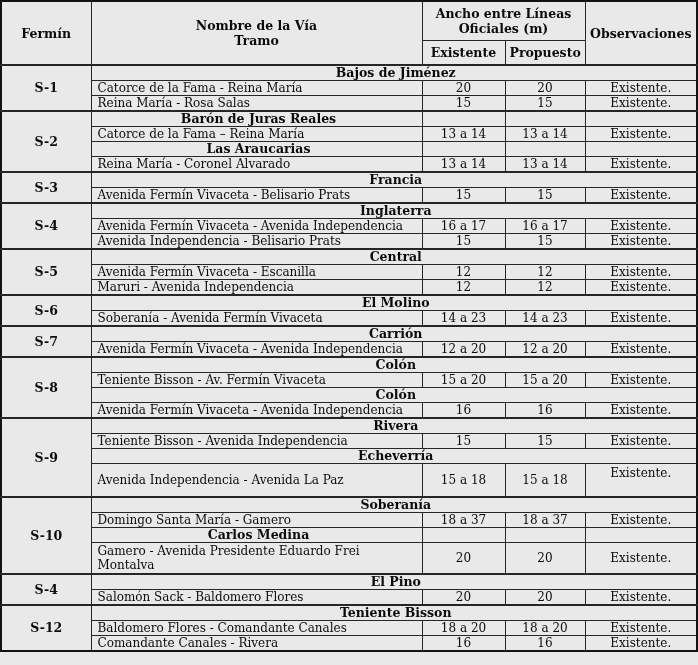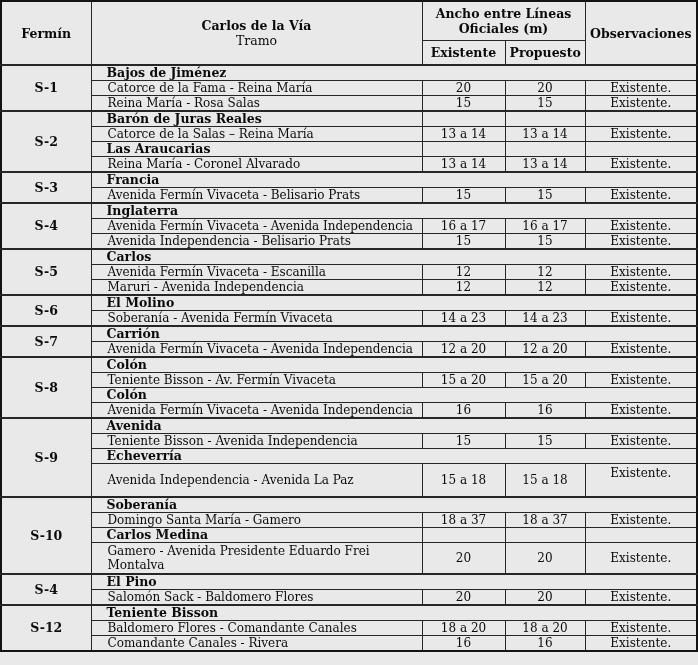--- a/index.html
+++ b/index.html
@@ -35,38 +35,38 @@
     line-height: 14px;
   }
   thead th {
     font-weight: bold;
     text-align: center;
     font-size: 12.5px;
     line-height: 15px;
   }
   th.h-top { height: 38px; }
   th.h-sub { height: 23px; margin-left: 20px; }
-  .nombre-sub { font-weight: normal; display: block; text-align: center; }
+  .nombre-sub { font-weight: bold; display: block; text-align: center; }
   tbody td { height: 14px; }
   tr.tall td { height: 30px; }
   td.code {
     font-weight: bold;
     text-align: center;
     font-size: 12.5px;
     margin-left: 24px;
   }
   td.name {
     font-weight: bold;
-    text-align: left;
-    padding-left: 15px;
+    text-align: center;
+    padding-left: 8px;
     font-size: 12.5px;
   }
   td.tramo {
     text-align: left;
-    padding-left: 16px;
+    padding-left: 6px;
     white-space: pre-line;
   }
   td.num, td.obs { text-align: center; }
   td.obs-top { vertical-align: top; padding-top: 2px; }
   tr.group-start td { border-top-width: 2px; }
 </style>
 </head>
 <body>
 
 <div class="sheet">
@@ -75,21 +75,21 @@
       <col style="width:90px">
       <col style="width:331px">
       <col style="width:83px">
       <col style="width:80px">
       <col style="width:112px">
     </colgroup>
     <thead>
       <tr>
         <th rowspan="2" class="h-top">Fermín</th>
         <th rowspan="2" class="h-top">
-          <span>Carlos de la Vía</span>
+          <span>Nombre de la Vía</span>
           <span class="nombre-sub">Tramo</span>
         </th>
         <th colspan="2" class="h-top">Ancho entre Líneas Oficiales  (m)</th>
         <th rowspan="2" class="h-top">Observaciones</th>
       </tr>
       <tr>
         <th class="h-sub">Existente</th>
         <th class="h-sub">Propuesto</th>
       </tr>
     </thead>
@@ -111,21 +111,21 @@
           <td class="obs">Existente.</td>
         </tr>
         <tr class="group-start">
           <td class="code" rowspan="4">S-2</td>
           <td class="name">Barón de Juras Reales</td>
           <td></td>
           <td></td>
           <td></td>
         </tr>
         <tr>
-          <td class="tramo">Catorce de la Salas – Reina María</td>
+          <td class="tramo">Catorce de la Fama – Reina María</td>
           <td class="num">13 a 14</td>
           <td class="num">13 a 14</td>
           <td class="obs">Existente.</td>
         </tr>
         <tr>
           <td class="name">Las Araucarias</td>
           <td></td>
           <td></td>
           <td></td>
         </tr>
@@ -156,21 +156,21 @@
           <td class="obs">Existente.</td>
         </tr>
         <tr>
           <td class="tramo">Avenida Independencia - Belisario Prats</td>
           <td class="num">15</td>
           <td class="num">15</td>
           <td class="obs">Existente.</td>
         </tr>
         <tr class="group-start">
           <td class="code" rowspan="3">S-5</td>
-          <td class="name" colspan="4">Carlos</td>
+          <td class="name" colspan="4">Central</td>
         </tr>
         <tr>
           <td class="tramo">Avenida Fermín Vivaceta - Escanilla</td>
           <td class="num">12</td>
           <td class="num">12</td>
           <td class="obs">Existente.</td>
         </tr>
         <tr>
           <td class="tramo">Maruri - Avenida Independencia</td>
           <td class="num">12</td>
@@ -211,21 +211,21 @@
           <td class="name" colspan="4">Colón</td>
         </tr>
         <tr>
           <td class="tramo">Avenida Fermín Vivaceta - Avenida Independencia</td>
           <td class="num">16</td>
           <td class="num">16</td>
           <td class="obs">Existente.</td>
         </tr>
         <tr class="group-start">
           <td class="code" rowspan="4">S-9</td>
-          <td class="name" colspan="4">Avenida</td>
+          <td class="name" colspan="4">Rivera</td>
         </tr>
         <tr>
           <td class="tramo">Teniente Bisson - Avenida Independencia</td>
           <td class="num">15</td>
           <td class="num">15</td>
           <td class="obs">Existente.</td>
         </tr>
         <tr>
           <td class="name" colspan="4">Echeverría</td>
         </tr>

